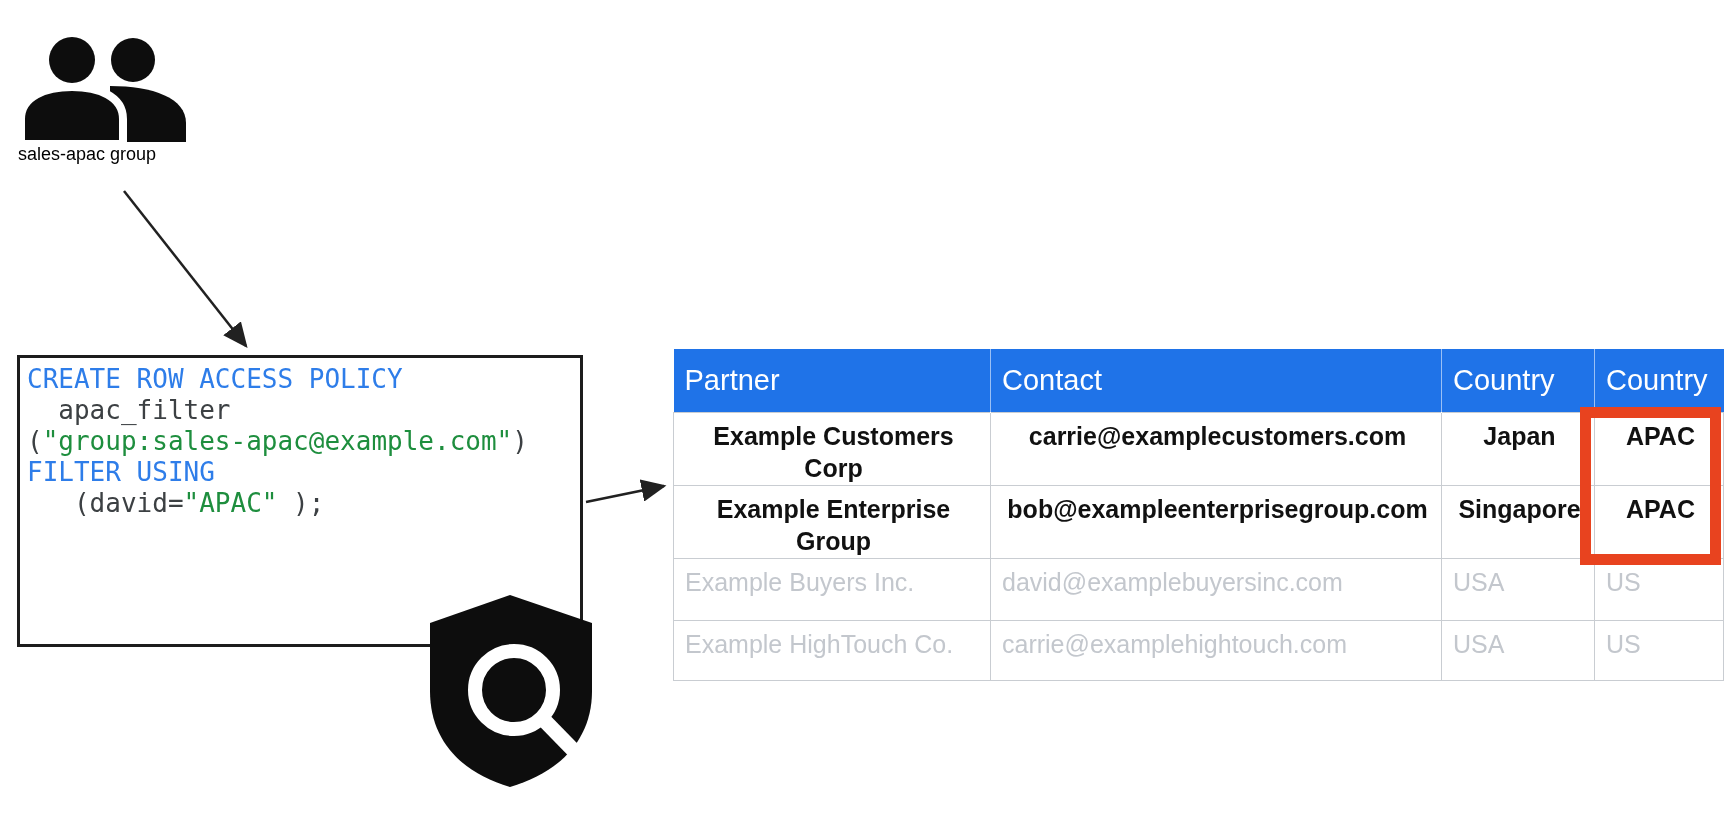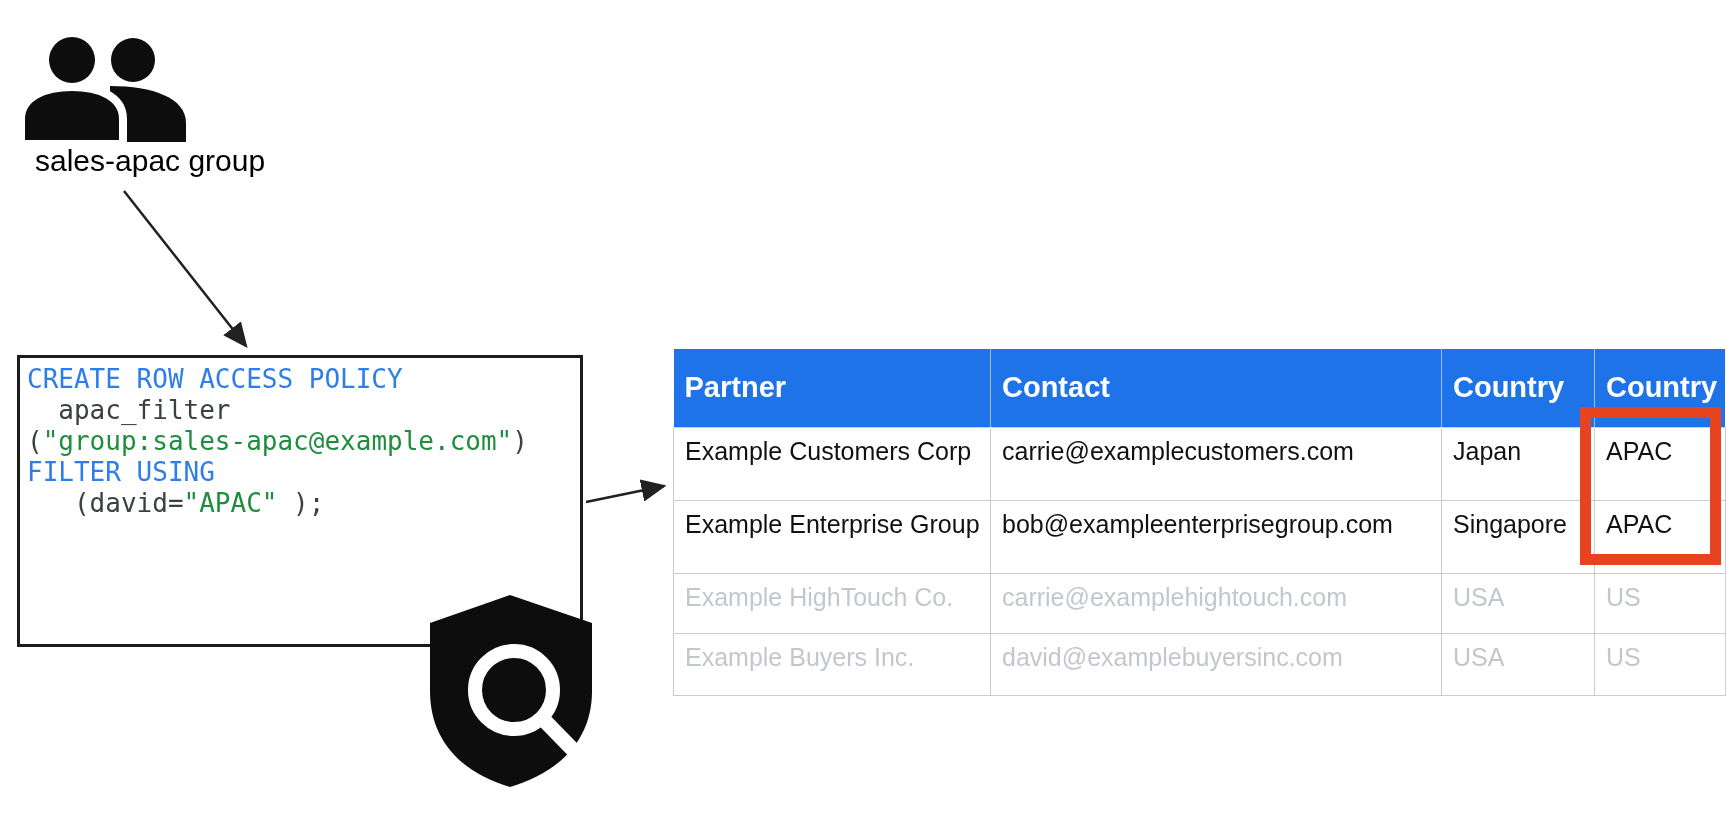--- a/index.html
+++ b/index.html
@@ -9,22 +9,22 @@
     width: 1726px;
     height: 814px;
     background: #ffffff;
     overflow: hidden;
     font-family: "Liberation Sans", sans-serif;
   }
 
   
   #group-icon { position: absolute; left: 18px; top: 24px; }
   #group-label {
-    position: absolute; left: 35px; top: 144px;
-    font-size: 30px; color: #000000; letter-spacing: 0px;
+    position: absolute; left: 18px; top: 144px;
+    font-size: 18px; color: #000000; letter-spacing: 0px;
   }
 
   
   #arrows { position: absolute; left: 0; top: 0; width: 1726px; height: 814px; pointer-events: none; }
 
   
   #code-box {
     position: absolute; left: 17px; top: 355px;
     width: 566px; height: 292px;
     background: #ffffff;
@@ -52,36 +52,36 @@
     background: #ffffff;
   }
   #partner-table col.c-partner { width: 317px; }
   #partner-table col.c-contact { width: 451px; }
   #partner-table col.c-country { width: 153px; }
   #partner-table col.c-region  { width: 129px; }
 
   #partner-table th {
     background: var(--header-bg);
     color: var(--header-text);
-    font-size: 29px; font-weight: bold;
+    font-size: 29px; font-weight: normal;
     text-align: left; vertical-align: middle;
-    height: 78px; padding: 0 8px 0 11px;
+    height: 63px; padding: 0 8px 0 11px;
     border-left: 1px solid rgba(255,255,255,0.55);
   }
   #partner-table th:first-child { border-left: none; }
 
   #partner-table td {
     font-size: 25px;
     vertical-align: top;
     padding: 7px 8px 0 11px;
     line-height: 32px;
     border: 1px solid var(--table-border);
     background: #ffffff;
   }
-  #partner-table tr.row-granted td   { font-weight: normal; color: var(--granted-text); }
+  #partner-table tr.row-granted td   { font-weight: bold; color: var(--granted-text); text-align: center; }
   #partner-table tr.row-restricted td{ font-weight: normal; color: var(--restricted-text); }
   #partner-table tr.r1 td { height: 73px; }
   #partner-table tr.r2 td { height: 73px; }
   #partner-table tr.r3 td { height: 60px; }
   #partner-table tr.r4 td { height: 62px; }
 
   
   #region-highlight {
     position: absolute; left: 1580px; top: 407px;
     width: 141px; height: 158px;
@@ -151,29 +151,29 @@
         <td>carrie@examplecustomers.com</td>
         <td>Japan</td>
         <td>APAC</td>
       </tr>
       <tr class="row-granted r2">
         <td>Example Enterprise Group</td>
         <td>bob@exampleenterprisegroup.com</td>
         <td>Singapore</td>
         <td>APAC</td>
       </tr>
+      <tr class="row-restricted r4">
+        <td>Example Buyers Inc.</td>
+        <td>david@examplebuyersinc.com</td>
+        <td>USA</td>
+        <td>US</td>
+      </tr>
       <tr class="row-restricted r3">
         <td>Example HighTouch Co.</td>
         <td>carrie@examplehightouch.com</td>
-        <td>USA</td>
-        <td>US</td>
-      </tr>
-      <tr class="row-restricted r4">
-        <td>Example Buyers Inc.</td>
-        <td>david@examplebuyersinc.com</td>
         <td>USA</td>
         <td>US</td>
       </tr>
     </tbody>
   </table>
 
   <div id="region-highlight"></div>
 
 </div>
 

